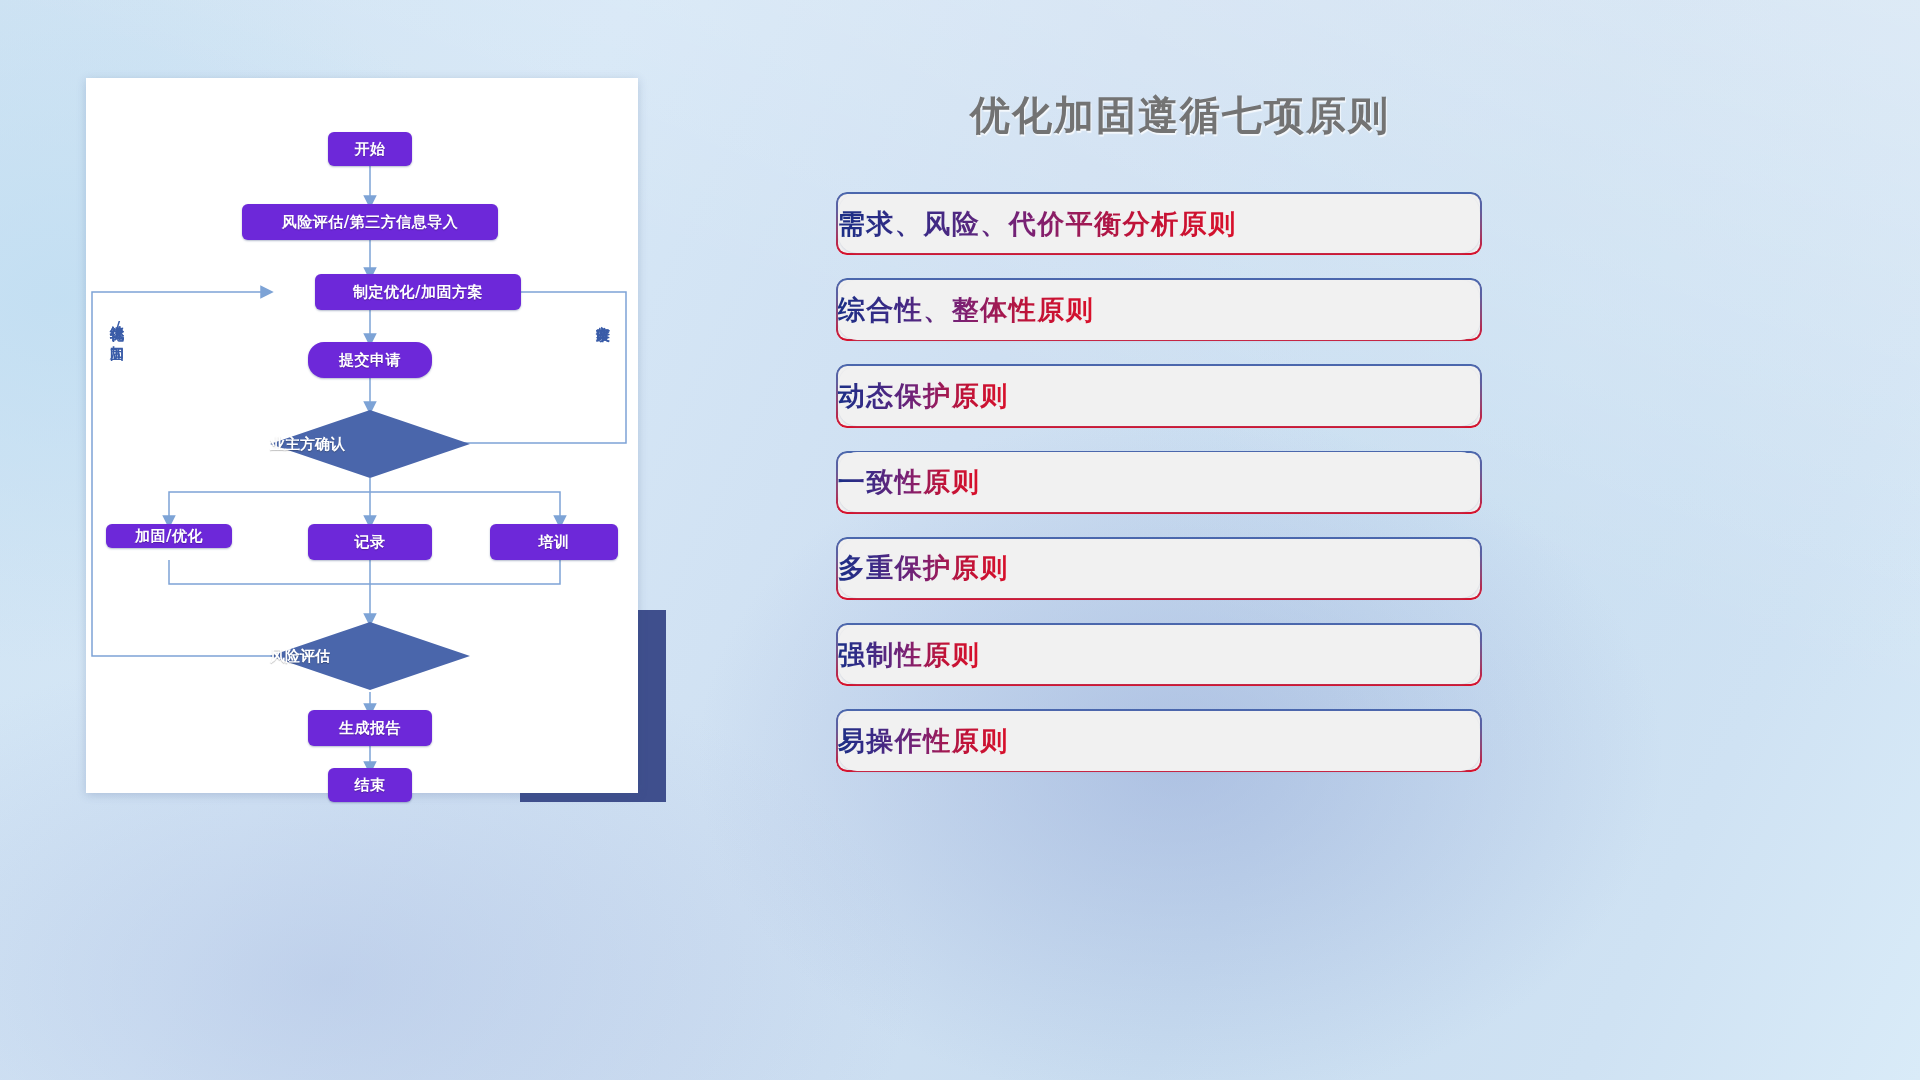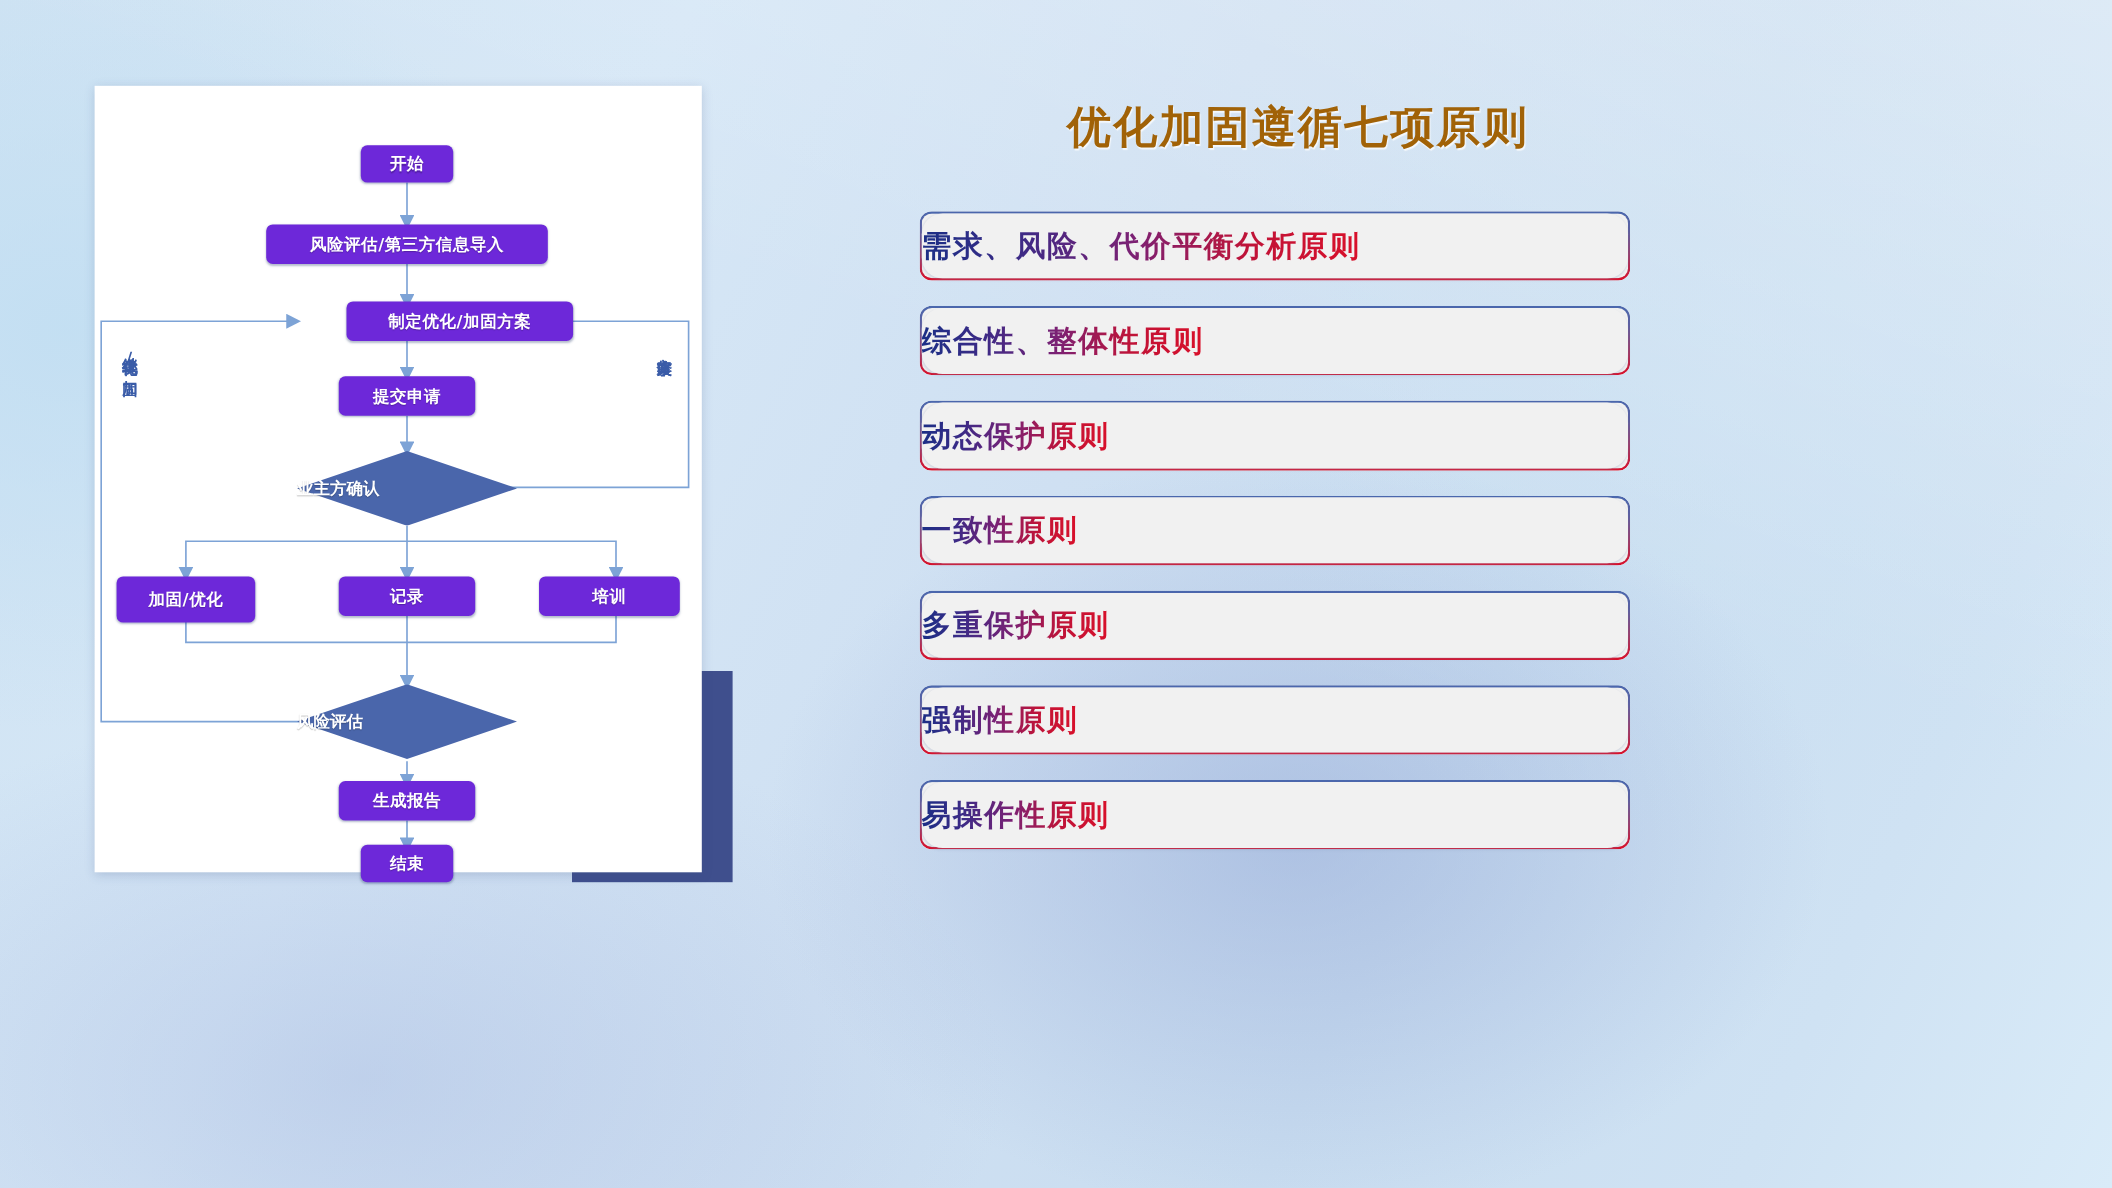--- a/index.html
+++ b/index.html
@@ -68,21 +68,21 @@
     color:#3a5ca8;font-size:14px;font-weight:bold;
     line-height:1.04;letter-spacing:1px;
     white-space:nowrap;
   }
 
   
   #right-title{
     position:absolute;left:840px;top:88px;width:680px;
     text-align:center;
     font-size:40px;font-weight:bold;letter-spacing:2px;
-    color:#a16207;
+    color:#737373;
     text-shadow:1px 2px 1px rgba(255,255,255,0.75);
   }
   #cards{position:absolute;left:836px;top:192px;width:646px;}
   .pcard{
     position:relative;
     height:60px;margin-bottom:23px;
     border-radius:11px;
     background:#f1f1f1;
     padding:1.6px;
     background-clip:padding-box;
@@ -164,30 +164,30 @@
   </div>
 
   <div class="fnode" style="left:156px;top:126px;width:256px;height:36px;">
     <span>风险评估/第三方信息导入</span>
   </div>
 
   <div class="fnode" style="left:181px;top:196px;width:206px;height:36px;margin-left:48px;">
     <span>制定优化/加固方案</span>
   </div>
 
-  <div class="fnode" style="left:222px;top:264px;width:124px;height:36px;">
+  <div class="fnode" style="left:222px;top:264px;width:124px;height:36px;border-radius:16px;">
     <span>提交申请</span>
   </div>
 
   <div class="fdia" style="left:184px;top:332px;width:200px;height:68px;">
     <div class="dshape"></div>
     <span class="lbl">业主方确认</span>
   </div>
 
-  <div class="fnode" style="left:20px;top:446px;width:126px;height:42px;">
+  <div class="fnode" style="left:20px;top:446px;width:126px;height:24px;">
     <span>加固/优化</span>
   </div>
 
   <div class="fnode" style="left:222px;top:446px;width:124px;height:36px;">
     <span>记录</span>
   </div>
 
   <div class="fnode" style="left:404px;top:446px;width:128px;height:36px;">
     <span>培训</span>
   </div>

